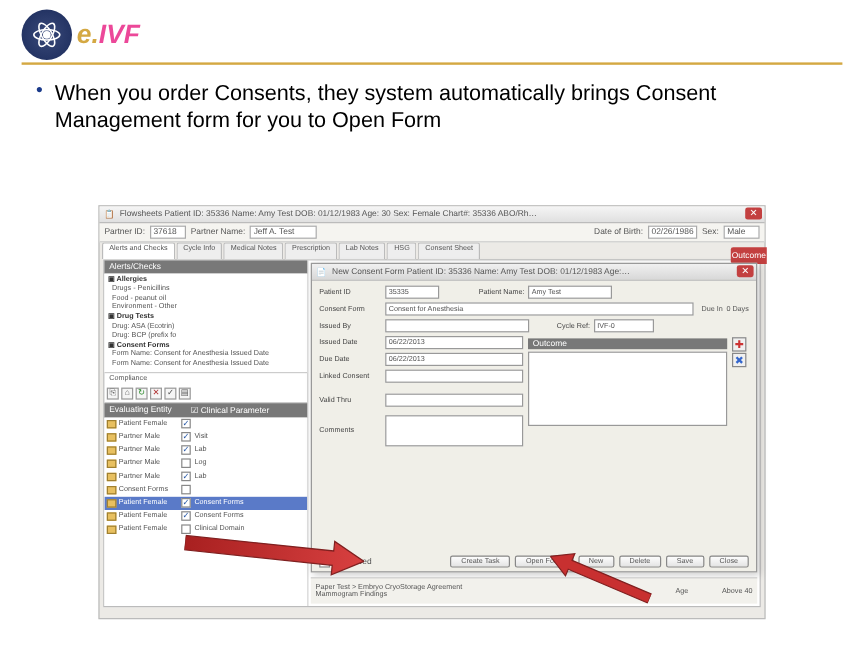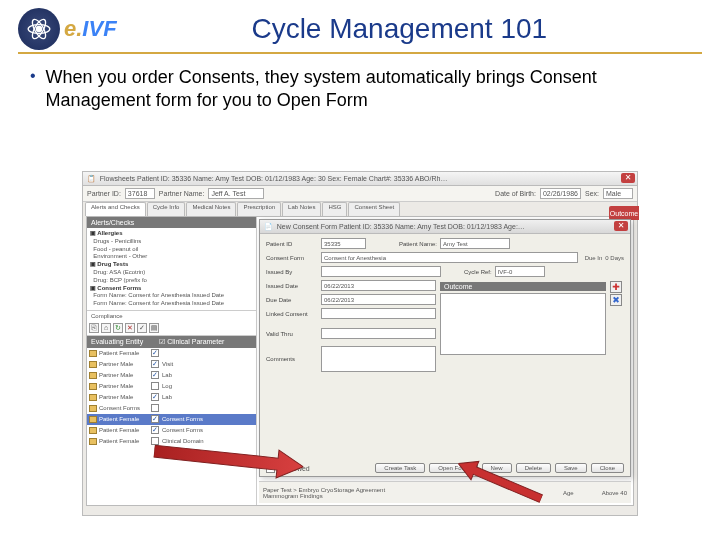--- a/index.html
+++ b/index.html
@@ -2,21 +2,21 @@
 <html><head>
 <meta charset="utf-8">
 <style>
   * { box-sizing: border-box; margin: 0; padding: 0; }
   body { font-family: Arial, sans-serif; background: #fff; width: 720px; height: 540px; overflow: hidden; position: relative; }
   .hdr { display: flex; align-items: center; padding: 8px 18px 2px; }
   .logo { width: 42px; height: 42px; border-radius: 50%; background: radial-gradient(circle, #3a4a7a 0%, #1a2a5a 100%); position: relative; display: flex; align-items: center; justify-content: center; }
   .logo svg { width: 26px; height: 26px; }
   .logo-txt { font-style: italic; font-weight: bold; font-size: 22px; margin-left: 4px; }
   .logo-txt .y { color: #d4a842; }
-  .logo-txt .b { color: #3b82f6; }
+  .logo-txt .b { color: #ec4899; }
   .title { flex: 1; text-align: center; font-size: 28px; color: #1a3a8a; font-weight: normal; padding-right: 20px; }
   .rule { height: 2px; background: #d4a842; margin: 0 18px 12px; }
   .bullet { padding: 0 24px 0 30px; font-size: 18px; color: #000; line-height: 1.25; display: flex; }
   .bullet .dot { color: #1a3a8a; margin-right: 10px; font-size: 16px; }
   .shot { position: absolute; left: 82px; top: 171px; width: 556px; height: 345px; background: #eceae6; border: 1px solid #bbb; font-size: 7px; color: #555; font-family: Tahoma, sans-serif; }
   .wbar { height: 14px; background: linear-gradient(#f5f5f5,#e0e0e0); border-bottom: 1px solid #bbb; display: flex; align-items: center; padding: 0 4px; gap: 4px; position: relative; }
   .wbar .close { position: absolute; right: 2px; top: 1px; width: 14px; height: 10px; background: #c34040; color: #fff; text-align: center; line-height: 10px; font-size: 8px; border-radius: 2px; }
   .toprow { height: 16px; background: #f5f4f0; border-bottom: 1px solid #ccc; display: flex; align-items: center; padding: 0 4px; gap: 4px; }
   .fld { background: #fff; border: 1px solid #aaa; height: 11px; padding: 0 2px; display: inline-flex; align-items: center; min-width: 30px; }
   .tabs { height: 14px; display: flex; gap: 1px; padding-left: 2px; }
@@ -63,21 +63,20 @@
 <div class="hdr">
   <div class="logo">
     <svg viewBox="0 0 24 24">
         <circle cx="12" cy="12" r="3" fill="#fff"></circle>
         <ellipse cx="12" cy="12" rx="10" ry="4" fill="none" stroke="#fff" stroke-width="1.2"></ellipse>
         <ellipse cx="12" cy="12" rx="10" ry="4" fill="none" stroke="#fff" stroke-width="1.2" transform="rotate(60 12 12)"></ellipse>
         <ellipse cx="12" cy="12" rx="10" ry="4" fill="none" stroke="#fff" stroke-width="1.2" transform="rotate(-60 12 12)"></ellipse>
       </svg>
   </div>
   <div class="logo-txt"><span class="y">e.</span><span class="b">IVF</span></div>
-  <div class="title">Cycle Management 101</div>
 </div>
 <div class="rule"></div>
 <div class="bullet">
     <span class="dot">•</span>
     <span>When you order Consents, they system automatically brings Consent Management form for you to Open Form</span>
   </div>
 
 <div class="shot">
   <div class="wbar">
     <span>📋</span>

